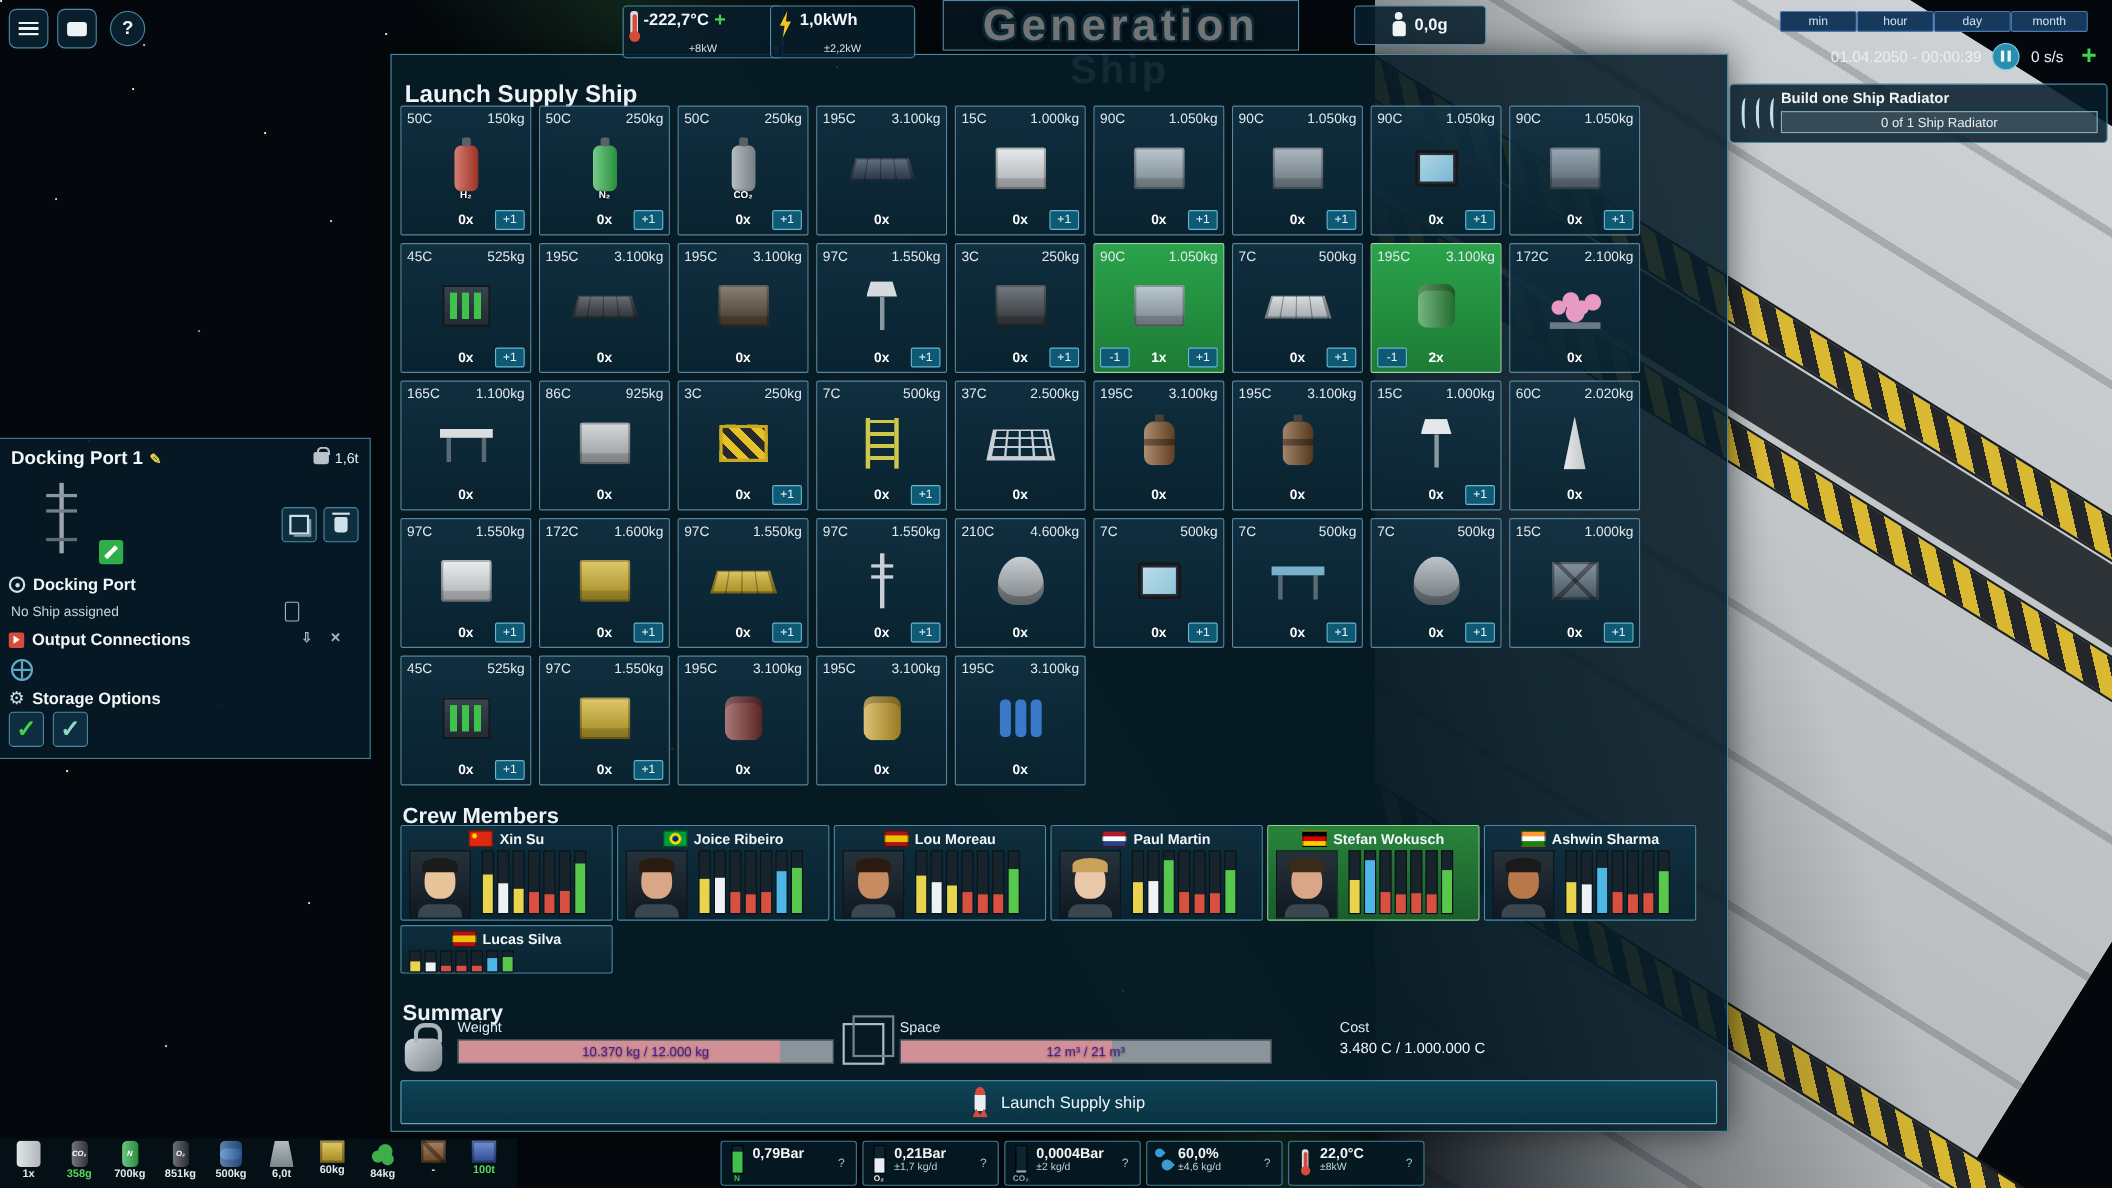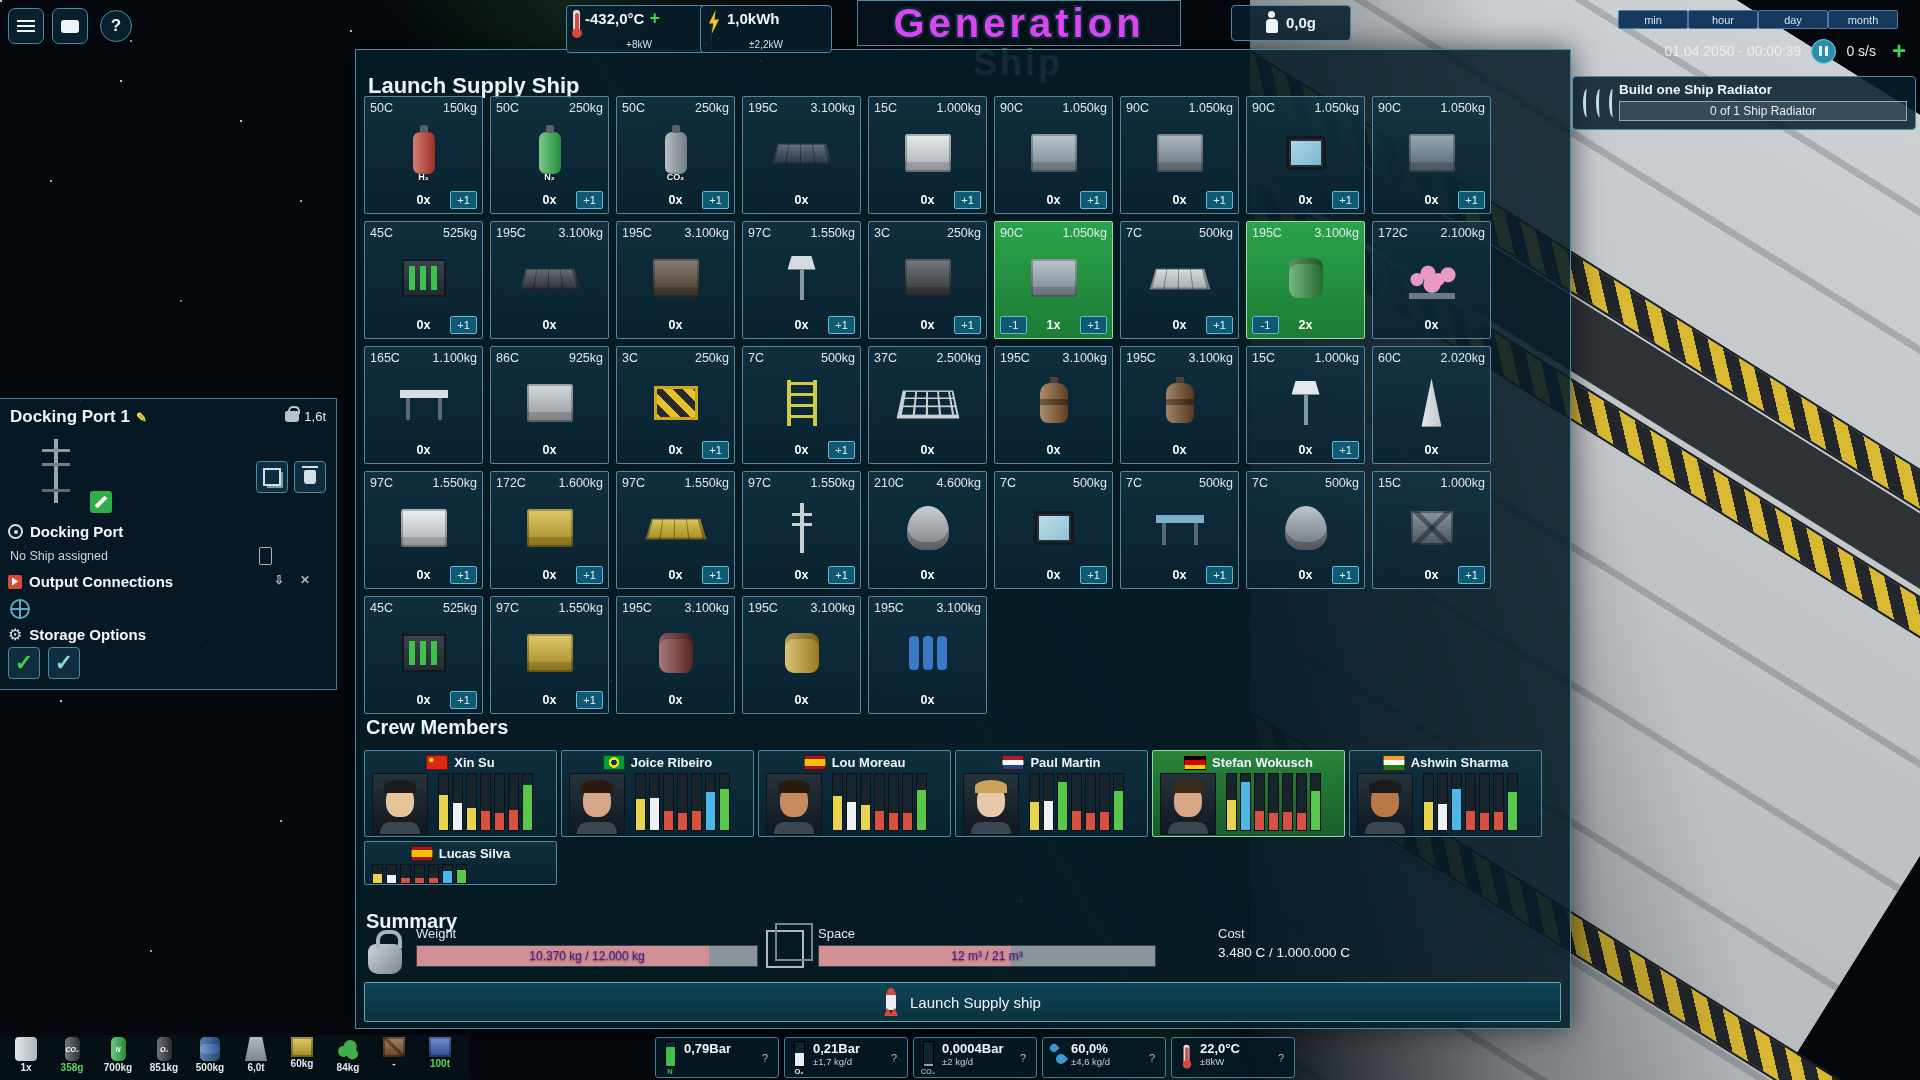--- a/index.html
+++ b/index.html
@@ -43,21 +43,21 @@
   .thermo::before{content:"";position:absolute;left:1.5px;top:3px;width:4px;height:18px;background:#d84b3a;border-radius:2px;}
   .thermo::after{content:"";position:absolute;left:-1.5px;bottom:-4px;width:10px;height:10px;background:#d84b3a;border-radius:50%;}
   .green-plus{color:#3ed44d;font-weight:bold;font-size:18px;line-height:16px;}
   .bolt{width:14px;height:24px;background:#f2c425;clip-path:polygon(62% 0,14% 56%,44% 56%,34% 100%,86% 40%,54% 40%);}
   .person{width:12px;height:24px;position:relative;}
   .person::before{content:"";position:absolute;left:2.5px;top:0;width:7px;height:7px;background:#eef3f6;border-radius:50%;}
   .person::after{content:"";position:absolute;left:0;top:8px;width:12px;height:14px;background:#eef3f6;border-radius:4px 4px 2px 2px;}
   
   .title-panel{position:absolute;left:857px;top:0;width:322px;height:44px;border:1px solid #4b8aa5;
     background:rgba(10,35,50,.45);z-index:3;display:flex;align-items:center;justify-content:center;}
-  .title-line1{font-size:40px;font-weight:bold;letter-spacing:4px;color:#d946ef;
+  .title-line1{font-size:40px;font-weight:bold;letter-spacing:4px;color:#737373;
     text-shadow:-2px -2px 0 #0b2836,2px -2px 0 #0b2836,-2px 2px 0 #0b2836,2px 2px 0 #0b2836,0 0 12px rgba(0,0,0,.8);}
   .title-line2{position:absolute;left:857px;top:42px;width:322px;text-align:center;z-index:1;
     font-size:36px;font-weight:bold;letter-spacing:3px;color:rgba(205,220,230,.55);
     text-shadow:-1px -1px 0 rgba(11,40,54,.6),1px 1px 0 rgba(11,40,54,.6);}
   
   .time-btns{position:absolute;left:1618px;top:10px;display:flex;gap:0;z-index:3;}
   .tbtn{width:70px;height:19px;background:#17395c;border:1px solid #4a7ab0;border-radius:2px;
     color:#cfe2f4;font-size:11px;font-family:inherit;display:flex;align-items:center;justify-content:center;cursor:pointer;}
   .date-row{position:absolute;left:1540px;top:36px;width:372px;height:30px;display:flex;align-items:center;
     justify-content:flex-end;gap:10px;z-index:3;font-size:14px;}
@@ -173,21 +173,21 @@
   .ic-battery{width:44px;height:38px;background:linear-gradient(180deg,#39454d,#222a30);box-shadow:inset 0 0 0 2px #121820;}
   .ic-battery::before{content:"";position:absolute;inset:7px;
     background:repeating-linear-gradient(90deg,#3ec24d 0 6px,transparent 6px 11px);}
   .ic-desk{width:48px;height:34px;
     background:linear-gradient(var(--c),var(--c)) 0 4px/100% 8px no-repeat,
       linear-gradient(#5a6a74,#5a6a74) 6px 12px/4px 22px no-repeat,
       linear-gradient(#5a6a74,#5a6a74) 38px 12px/4px 22px no-repeat;}
   .ic-display{width:40px;height:34px;background:#252c33;border-radius:4px;box-shadow:inset 0 0 0 3px #14191e;}
   .ic-display::before{content:"";position:absolute;inset:5px;background:linear-gradient(135deg,rgba(255,255,255,.4),transparent),var(--c);}
   
-  .crew-header{position:absolute;left:10px;top:649px;font-size:20px;font-weight:bold;color:#edf3f6;}
+  .crew-header{position:absolute;left:10px;top:664px;font-size:20px;font-weight:bold;color:#edf3f6;}
   .crew-row{position:absolute;left:8px;top:700px;width:1200px;display:flex;flex-wrap:wrap;gap:4px;}
   .crew-card{width:193px;height:87px;box-sizing:border-box;border:1px solid #4b8aa5;border-radius:2px;
     background:linear-gradient(180deg,rgba(16,50,66,.85),rgba(10,36,50,.85));padding:2px 5px;cursor:pointer;}
   .crew-card.sel{background:linear-gradient(180deg,rgba(46,150,62,.85),rgba(28,104,44,.85));border-color:#8fd89a;}
   .crew-card.small{height:44px;}
   .crew-top{height:19px;display:flex;align-items:center;justify-content:center;gap:6px;}
   .crew-name{font-size:13px;font-weight:bold;color:#f0f6f9;white-space:nowrap;}
   .flag{width:20px;height:13px;border:1px solid rgba(0,0,0,.5);flex:0 0 auto;}
   .flag-china{background:radial-gradient(circle at 22% 30%,#ffde00 0 2px,transparent 2.5px),#de2910;}
   .flag-brazil{background:radial-gradient(circle at 50% 50%,#002776 0 2.5px,transparent 3px),
@@ -291,21 +291,21 @@
   </button>
 <button class="sqbtn" style="left:52px;">
     <span class="bubble"></span>
   </button>
 <button class="sqbtn helpbtn" style="left:100px;width:32px;height:32px;top:10px;">
     <span>?</span>
   </button>
 
 <div class="panel temp-panel">
   <span class="thermo"></span>
-  <span class="stat-val">-432,0°C</span>
+  <span class="stat-val">-222,7°C</span>
   <span class="green-plus">+</span>
   <span class="stat-sub">+8kW</span>
   <span class="qmark">?</span>
 </div>
 <div class="panel power-panel">
   <span class="bolt"></span>
   <span class="stat-val">1,0kWh</span>
   <span class="stat-sub">±2,2kW</span>
 </div>
 <div class="title-panel">

